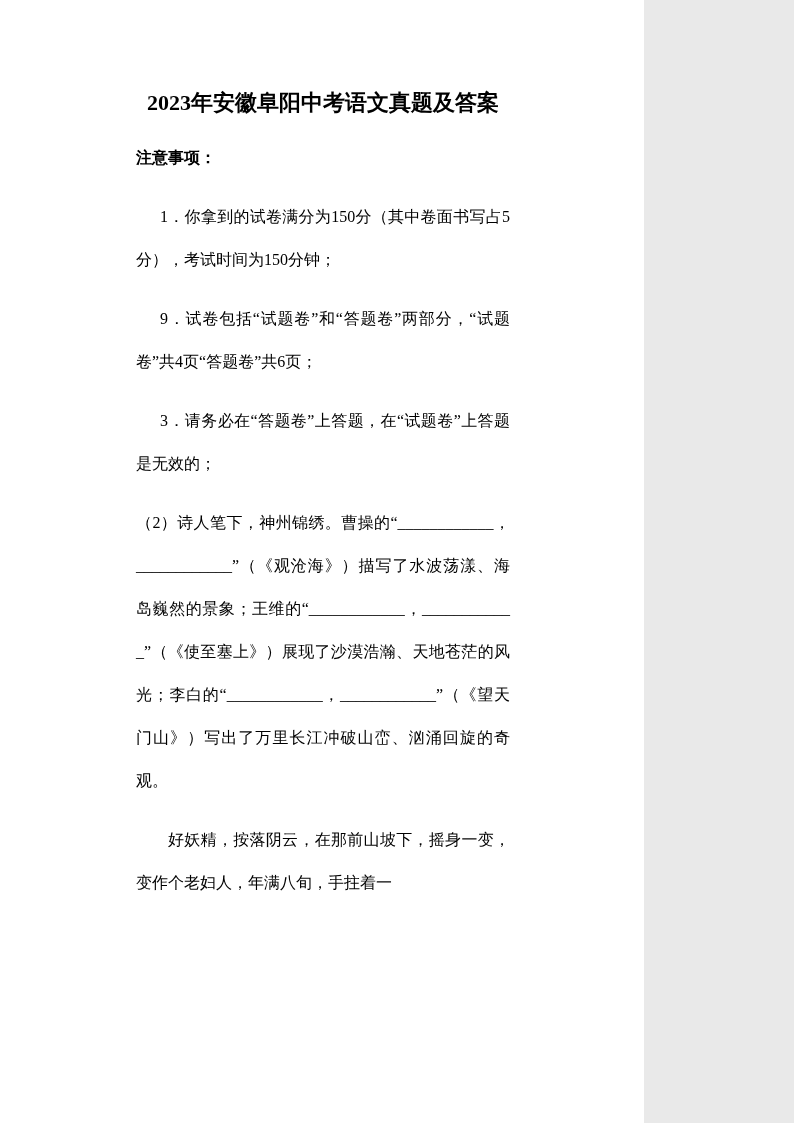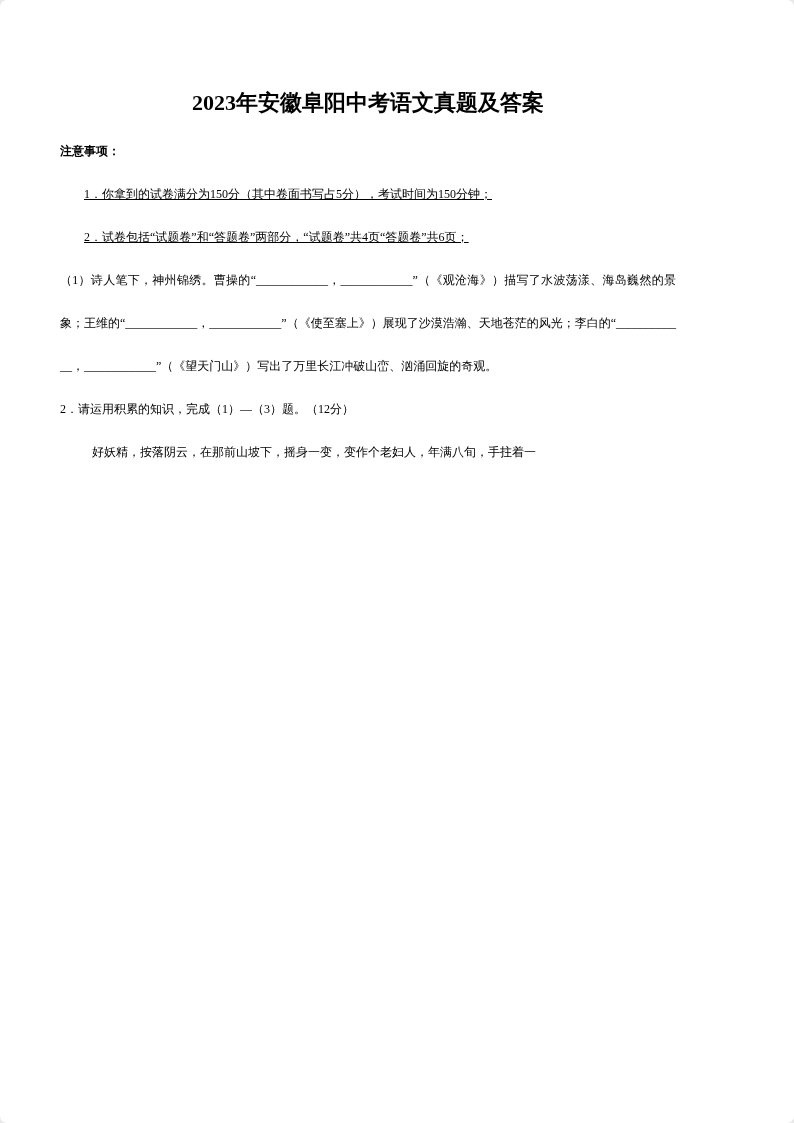--- a/index.html
+++ b/index.html
@@ -5,63 +5,62 @@
   * { box-sizing: border-box; }
   html, body { margin: 0; padding: 0; }
   body {
     width: 794px;
     height: 1123px;
     background: #e9e9e9;
     font-family: "Liberation Serif", "DejaVu Serif", serif;
     color: #000;
   }
   .page {
-    width: 794px;
+    width: 644px;
     height: 1123px;
     background: #ffffff;
-    padding: 86px 118px 40px 60px;
+    padding: 86px 118px 40px 120px;
     overflow: hidden;
-    border-radius: 7px;
   }
   .title {
     font-size: 22px;
     font-weight: bold;
     text-align: center;
     line-height: 34px;
     margin: 0 0 10px 0;
   }
   .line {
-    font-size: 12px;
+    font-size: 16px;
     line-height: 43px;
-    margin: 0;
+    margin: 16px;
     text-align: justify;
     word-break: break-all;
   }
   .bold { font-weight: bold; }
-  .indent-1 { text-indent: 24px; text-decoration: underline; }
+  .indent-1 { text-indent: 24px; }
   .indent-2 { text-indent: 32px; }
 </style>
 </head>
 <body>
 
 <div class="page">
 
   <h1 class="title">2023年安徽阜阳中考语文真题及答案</h1>
 
   <p class="line bold">注意事项：</p>
 
   <p class="line indent-1">1．你拿到的试卷满分为150分（其中卷面书写占5分），考试时间为150分钟；</p>
 
-  <p class="line indent-1">2．试卷包括“试题卷”和“答题卷”两部分，“试题卷”共4页“答题卷”共6页；</p>
+  <p class="line indent-1">9．试卷包括“试题卷”和“答题卷”两部分，“试题卷”共4页“答题卷”共6页；</p>
+
+  <p class="line indent-1">3．请务必在“答题卷”上答题，在“试题卷”上答题是无效的；</p>
 
 
 
 
-
-  <p class="line">（1）诗人笔下，神州锦绣。曹操的“____________，____________”（《观沧海》）描写了水波荡漾、海岛巍然的景象；王维的“____________，____________”（《使至塞上》）展现了沙漠浩瀚、天地苍茫的风光；李白的“____________，____________”（《望天门山》）写出了万里长江冲破山峦、汹涌回旋的奇观。</p>
+  <p class="line">（2）诗人笔下，神州锦绣。曹操的“____________，____________”（《观沧海》）描写了水波荡漾、海岛巍然的景象；王维的“____________，____________”（《使至塞上》）展现了沙漠浩瀚、天地苍茫的风光；李白的“____________，____________”（《望天门山》）写出了万里长江冲破山峦、汹涌回旋的奇观。</p>
 
 
-  <p class="line">2．请运用积累的知识，完成（1）—（3）题。（12分）</p>
 
 
   <p class="line indent-2">好妖精，按落阴云，在那前山坡下，摇身一变，变作个老妇人，年满八旬，手拄着一</p>
 
 </div>
 
 </body></html>

